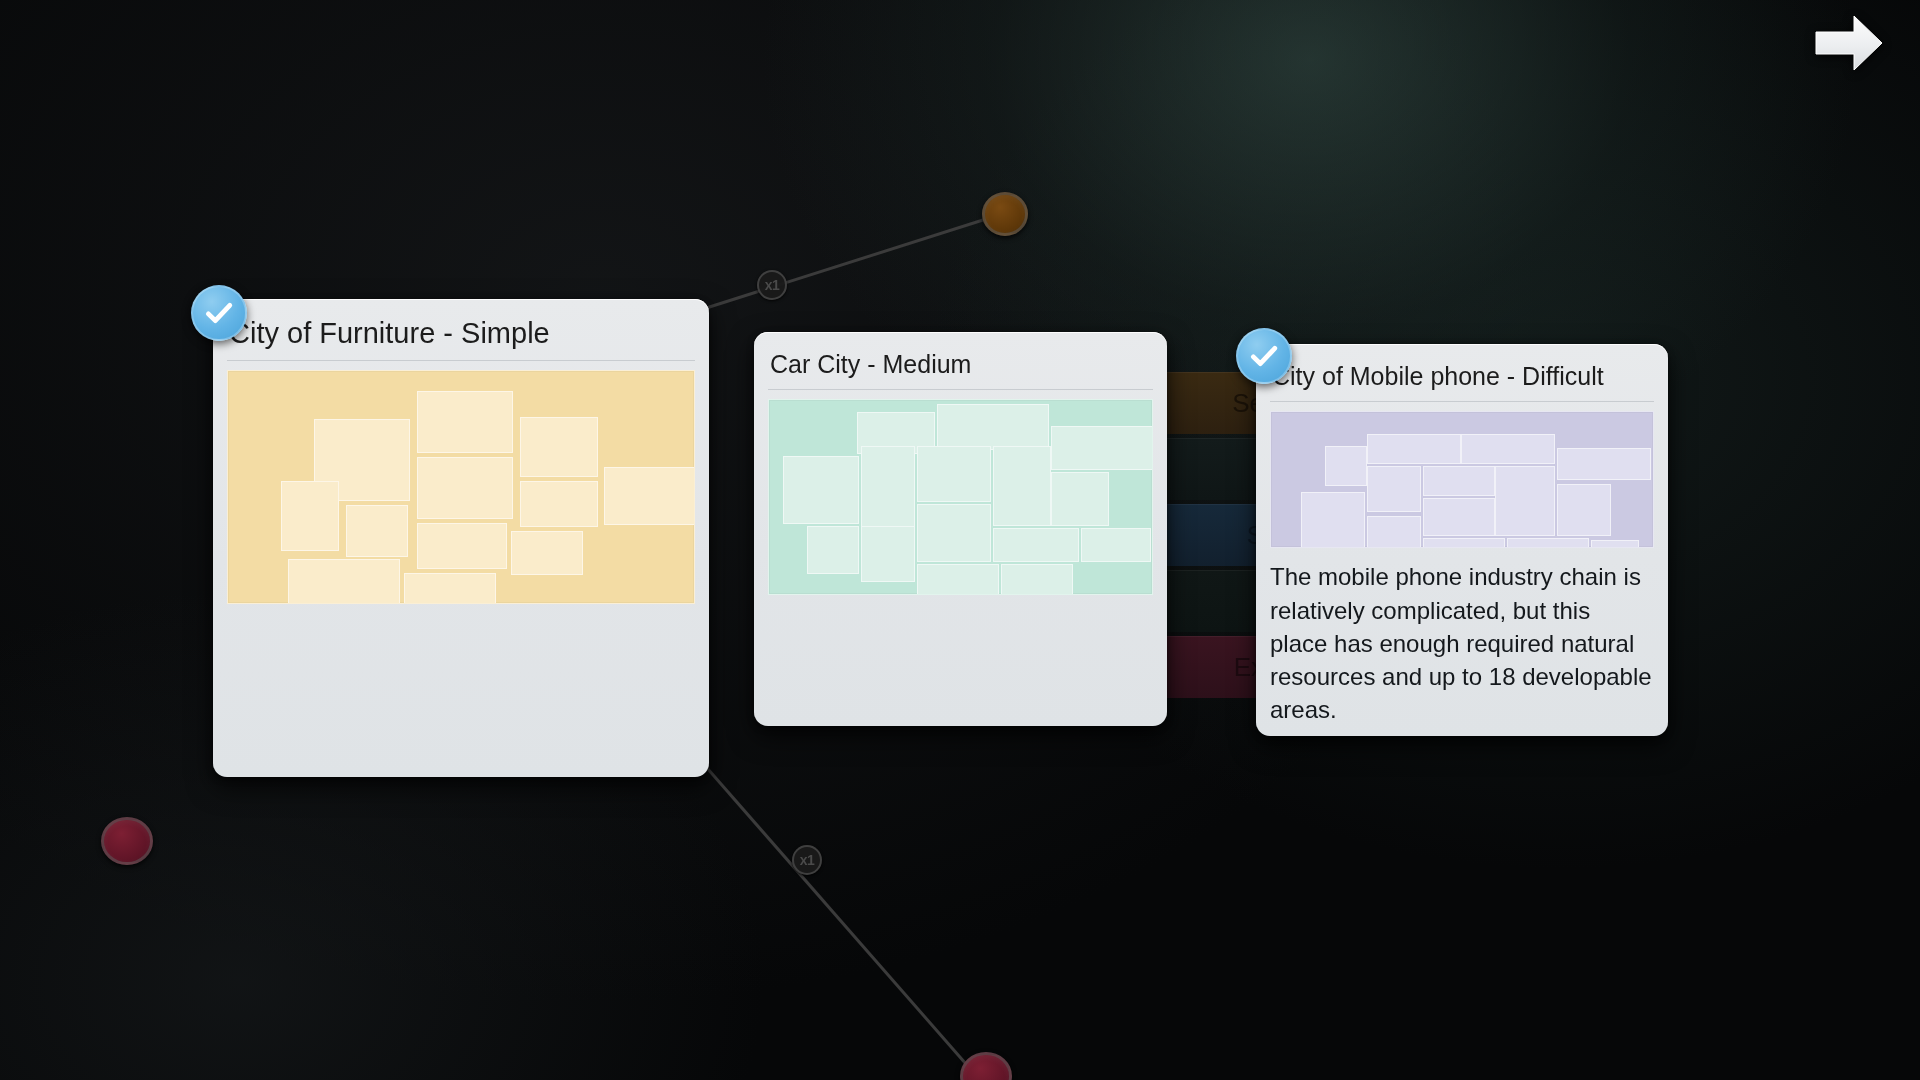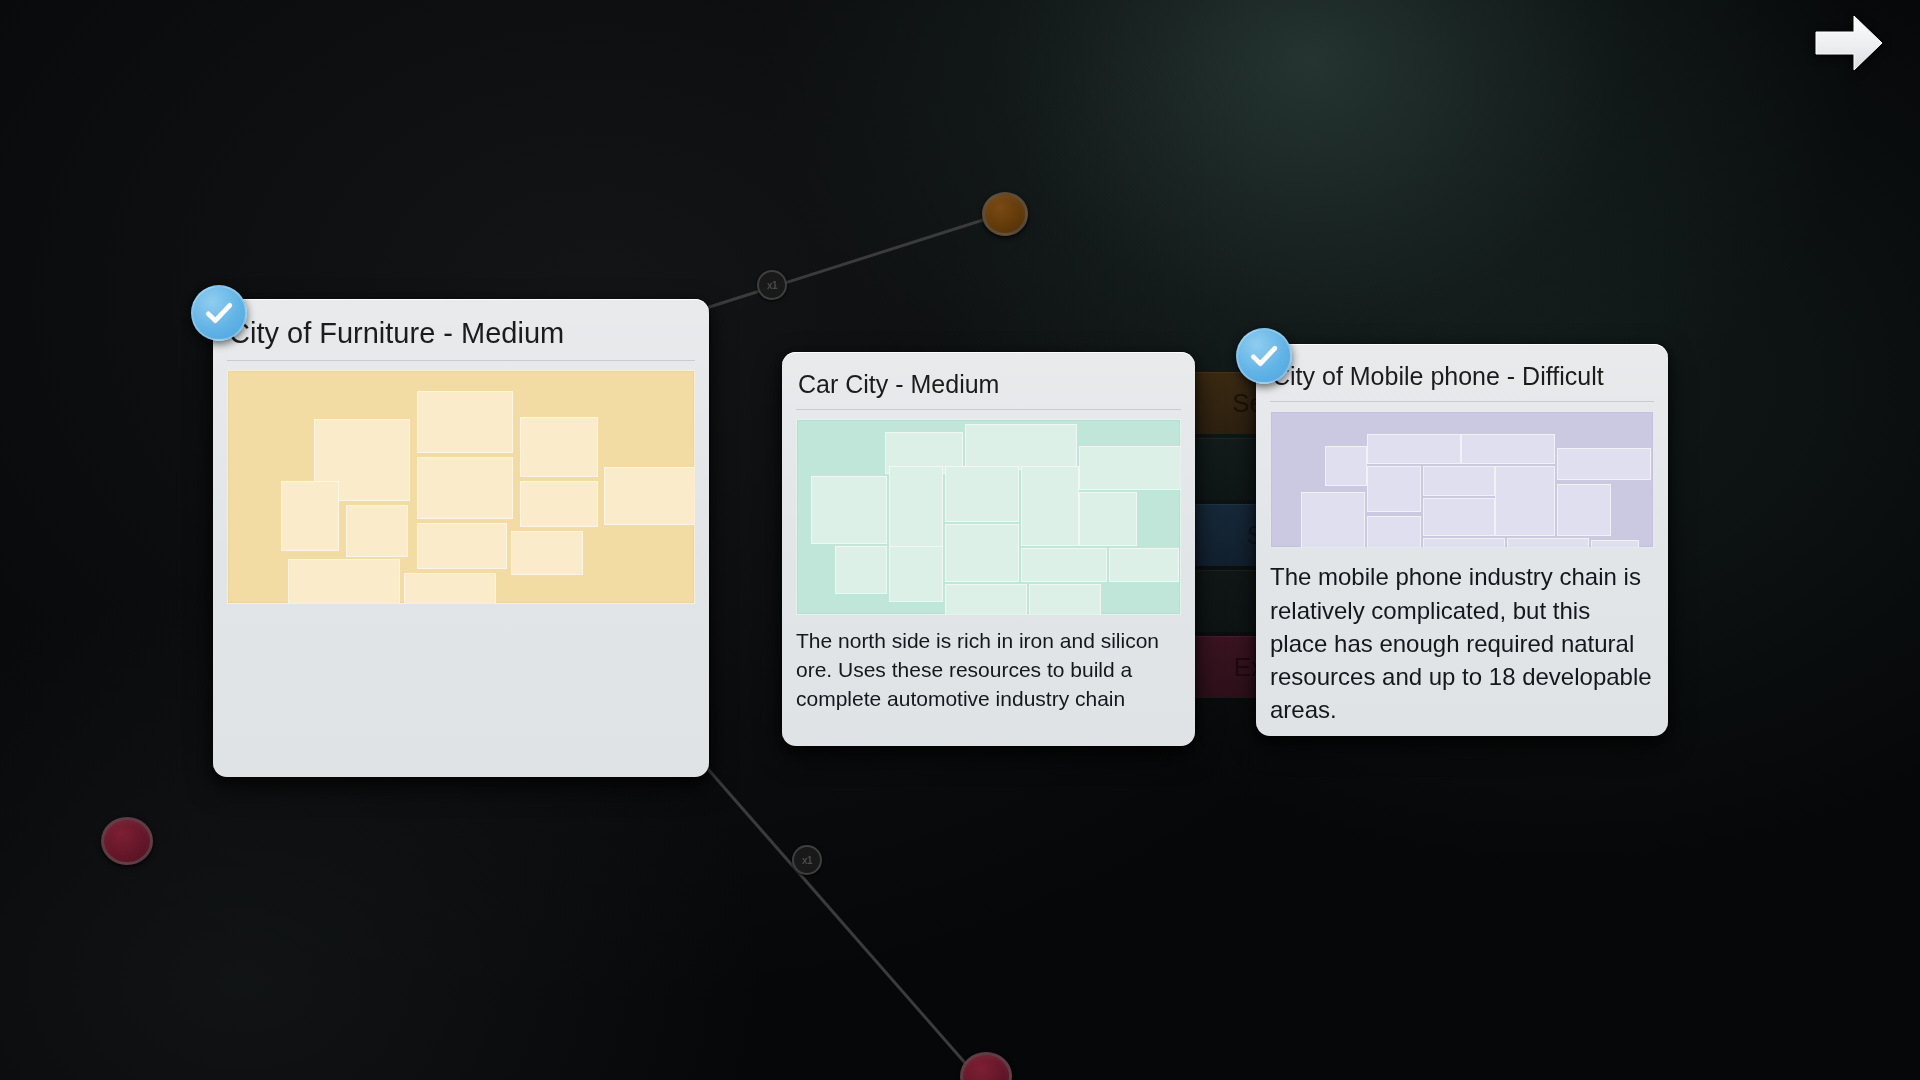--- a/index.html
+++ b/index.html
@@ -27,21 +27,21 @@
     border:3px solid rgba(92,92,92,0.55);
     box-shadow:0 2px 5px rgba(0,0,0,0.8), inset 0 2px 6px rgba(255,255,255,0.06);
   }
   .node-amber  { background:radial-gradient(circle at 38% 32%, #7a4a12 0%, #5c3608 70%, #3d2405 100%); }
   .node-crimson{ background:radial-gradient(circle at 38% 32%, #7d1f33 0%, #5e1426 70%, #3e0c19 100%); }
 
   .linkbadge {
     position:absolute; width:30px; height:30px; border-radius:50%;
     background:rgba(26,26,26,0.96);
     border:2px solid rgba(70,70,70,0.85);
-    color:#4a4a4a; font-size:10px; font-weight:bold;
+    color:#4a4a4a; font-size:14px; font-weight:bold;
     display:flex; align-items:center; justify-content:center;
     letter-spacing:-0.5px;
     box-shadow:0 1px 3px rgba(0,0,0,0.9);
   }
 
   
   .menu-col { position:absolute; left:1158px; top:372px; width:112px; z-index:2; }
   .menu-btn {
     width:112px; height:62px; margin-bottom:4px;
     display:flex; align-items:center; justify-content:flex-end;
@@ -114,21 +114,21 @@
 
   <div class="menu-col">
     <div class="menu-btn mb-brown">Se</div>
     <div class="menu-btn mb-dark"></div>
     <div class="menu-btn mb-navy">S</div>
     <div class="menu-btn mb-dark2"></div>
     <div class="menu-btn mb-maroon">Ex</div>
   </div>
 
   <div class="card" style="left:213px; top:299px; width:496px; height:478px;">
-    <div class="card-title" style="font-size:29px;">City of Furniture - Medium</div>
+    <div class="card-title" style="font-size:29px;">City of Furniture - Simple</div>
     <div class="card-map" style="height:234px; background:#f3dca4;">
       <div class="tile" style="left:86px;  top:48px;  width:96px;  height:82px;  background:#faeccb;"></div>
       <div class="tile" style="left:189px; top:20px;  width:96px;  height:62px;  background:#faeccb;"></div>
       <div class="tile" style="left:189px; top:86px;  width:96px;  height:62px;  background:#faeccb;"></div>
       <div class="tile" style="left:292px; top:46px;  width:78px;  height:60px;  background:#faeccb;"></div>
       <div class="tile" style="left:292px; top:110px; width:78px;  height:46px;  background:#faeccb;"></div>
       <div class="tile" style="left:53px;  top:110px; width:58px;  height:70px;  background:#faeccb;"></div>
       <div class="tile" style="left:118px; top:134px; width:62px;  height:52px;  background:#faeccb;"></div>
       <div class="tile" style="left:189px; top:152px; width:90px;  height:46px;  background:#faeccb;"></div>
       <div class="tile" style="left:283px; top:160px; width:72px;  height:44px;  background:#faeccb;"></div>
@@ -136,40 +136,39 @@
       <div class="tile" style="left:176px; top:202px; width:92px;  height:42px;  background:#faeccb;"></div>
       <div class="tile" style="left:376px; top:96px;  width:96px;  height:58px;  background:#faeccb;"></div>
     </div>
   </div>
   <div class="check-badge" style="left:191px; top:285px;">
     <svg viewBox="0 0 24 24">
       <path d="M4.5 12.6 L9.4 17.4 L19.6 6.6" fill="none" stroke="#ffffff" stroke-width="3.4" stroke-linecap="round" stroke-linejoin="round"></path>
     </svg>
   </div>
 
-  <div class="card" style="left:754px; top:352px; width:413px; height:394px;margin-left:28px;">
+  <div class="card" style="left:754px; top:332px; width:413px; height:394px;">
     <div class="card-title" style="font-size:25px;">Car City - Medium</div>
     <div class="card-map" style="height:196px; background:#bfe6d8;">
       <div class="tile" style="left:88px;  top:12px; width:78px;  height:42px; background:#dcf0e8;"></div>
       <div class="tile" style="left:168px; top:4px;  width:112px; height:46px; background:#dcf0e8;"></div>
       <div class="tile" style="left:282px; top:26px; width:102px; height:44px; background:#dcf0e8;"></div>
       <div class="tile" style="left:14px;  top:56px; width:76px;  height:68px; background:#dcf0e8;"></div>
       <div class="tile" style="left:92px;  top:46px; width:54px;  height:82px; background:#dcf0e8;"></div>
       <div class="tile" style="left:148px; top:46px; width:74px;  height:56px; background:#dcf0e8;"></div>
       <div class="tile" style="left:224px; top:46px; width:58px;  height:80x;  background:#dcf0e8; height:80px;"></div>
       <div class="tile" style="left:282px; top:72px; width:58px;  height:54px; background:#dcf0e8;"></div>
       <div class="tile" style="left:148px; top:104px;width:74px;  height:58px; background:#dcf0e8;"></div>
       <div class="tile" style="left:38px;  top:126px;width:52px;  height:48px; background:#dcf0e8;"></div>
       <div class="tile" style="left:92px;  top:126px;width:54px;  height:56px; background:#dcf0e8;"></div>
       <div class="tile" style="left:224px; top:128px;width:86px;  height:34px; background:#dcf0e8;"></div>
       <div class="tile" style="left:312px; top:128px;width:70px;  height:34px; background:#dcf0e8;"></div>
       <div class="tile" style="left:148px; top:164px;width:82px;  height:32px; background:#dcf0e8;"></div>
       <div class="tile" style="left:232px; top:164px;width:72px;  height:32px; background:#dcf0e8;"></div>
     </div>
-    <div class="card-desc" style="font-size:21px;">The north side is rich in iron and silicon ore. Uses these resources to build a complete automotive industry chain</div>
   </div>
 
   <div class="card" style="left:1256px; top:344px; width:412px; height:392px;">
     <div class="card-title" style="font-size:25px;">City of Mobile phone - Difficult</div>
     <div class="card-map" style="height:194px; background:#cbc9e2;">
       <div class="tile" style="left:54px;  top:34px;  width:42px;  height:40px; background:#e0dff0;"></div>
       <div class="tile" style="left:96px;  top:22px;  width:94px;  height:30px; background:#e0dff0;"></div>
       <div class="tile" style="left:190px; top:22px;  width:94px;  height:30px; background:#e0dff0;"></div>
       <div class="tile" style="left:286px; top:36px;  width:94px;  height:32px; background:#e0dff0;"></div>
       <div class="tile" style="left:30px;  top:80px;  width:64px;  height:60px; background:#e0dff0;"></div>

